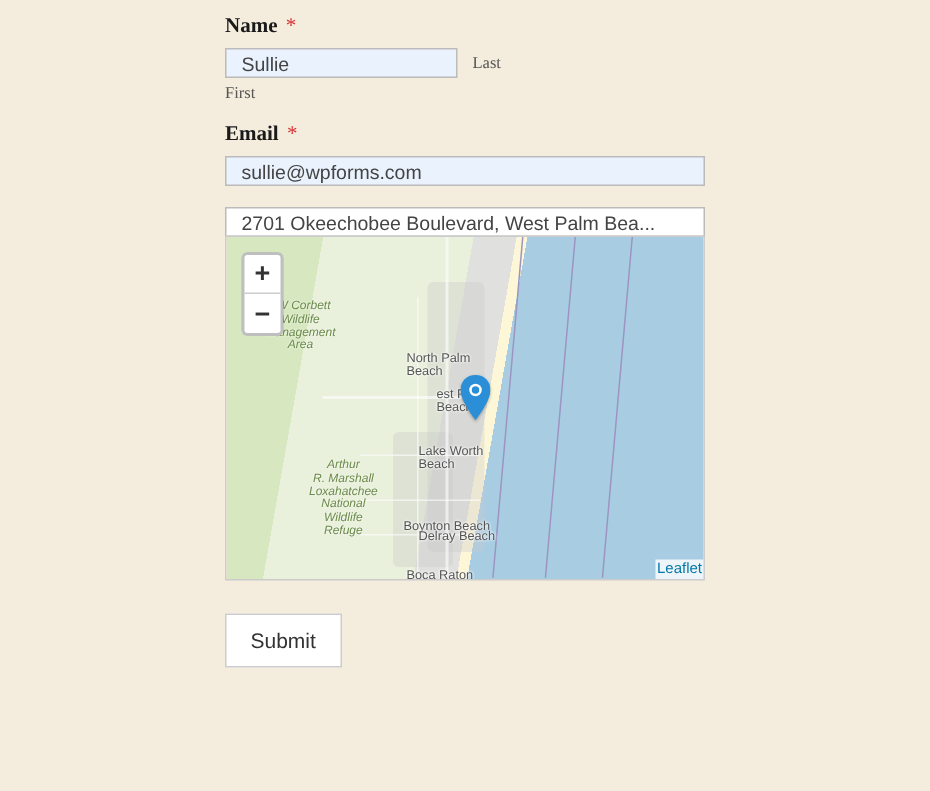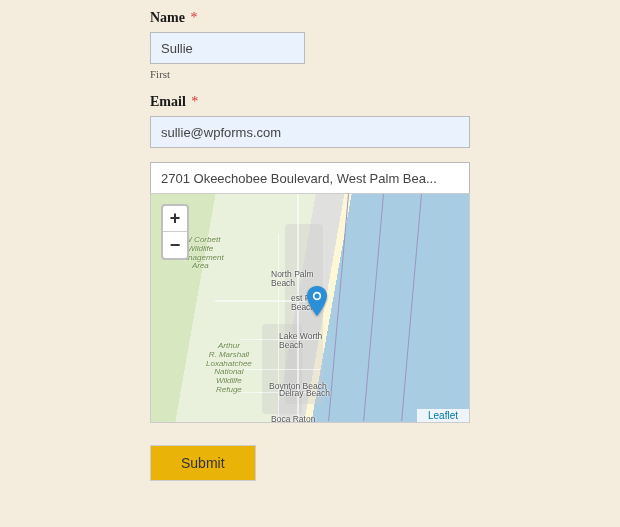--- a/index.html
+++ b/index.html
@@ -23,21 +23,21 @@
   .required { color: #d63638; font-weight: normal; margin-left: 2px; }
   .name-row { display: flex; gap: 10px; }
   .name-col { flex: 1; }
   .subtext {
     font-size: 11px;
     color: #555;
     margin-top: 4px;
   }
   input[type="text"], input[type="email"] {
     width: 100%;
-    height: 32px;
+    height: 20px;
     padding: 0 10px;
     border: 1px solid #bbb;
     font-family: Arial, sans-serif;
     font-size: 13px;
     color: #444;
   }
   .filled { background: #eaf2fd; }
   .address-input {
     background: #fff;
     font-family: Georgia, serif;
@@ -119,28 +119,28 @@
     left: 49%; top: 92px;
   }
   .marker svg { width: 100%; height: 100%; filter: drop-shadow(0 1px 1px rgba(0,0,0,0.3)); }
   .attribution {
     position: absolute;
     right: 0; bottom: 0;
     background: rgba(255,255,255,0.8);
     font-family: Arial, sans-serif;
     font-size: 10px;
     color: #0078a8;
-    padding: 1px 11px;
+    padding: 1px 1px;
     cursor: pointer;
   }
   .submit-btn {
     margin-top: 22px;
-    background: #eab308;
+    background: #ffffff;
     border: 1px solid #ccc;
-    padding: 9px 30px;
+    padding: 9px 16px;
     font-family: Arial, sans-serif;
     font-size: 14px;
     color: #333;
     cursor: pointer;
   }
   .roads div {
     position: absolute; background: rgba(255,255,255,0.6);
   }
 </style>
 </head>
@@ -153,20 +153,21 @@
   <label class="field-label">
     <span>Name</span>
     <span class="required">*</span>
   </label>
   <div class="name-row">
     <div class="name-col">
       <input type="text" class="filled" value="Sullie" style="">
       <div class="subtext">First</div>
     </div>
     <div class="name-col">
+      <div class="subtext">Last</div>
     </div>
   </div>
 </div>
 
 
 <div class="field-group">
   <label class="field-label">
     <span>Email</span>
     <span class="required">*</span>
   </label>

